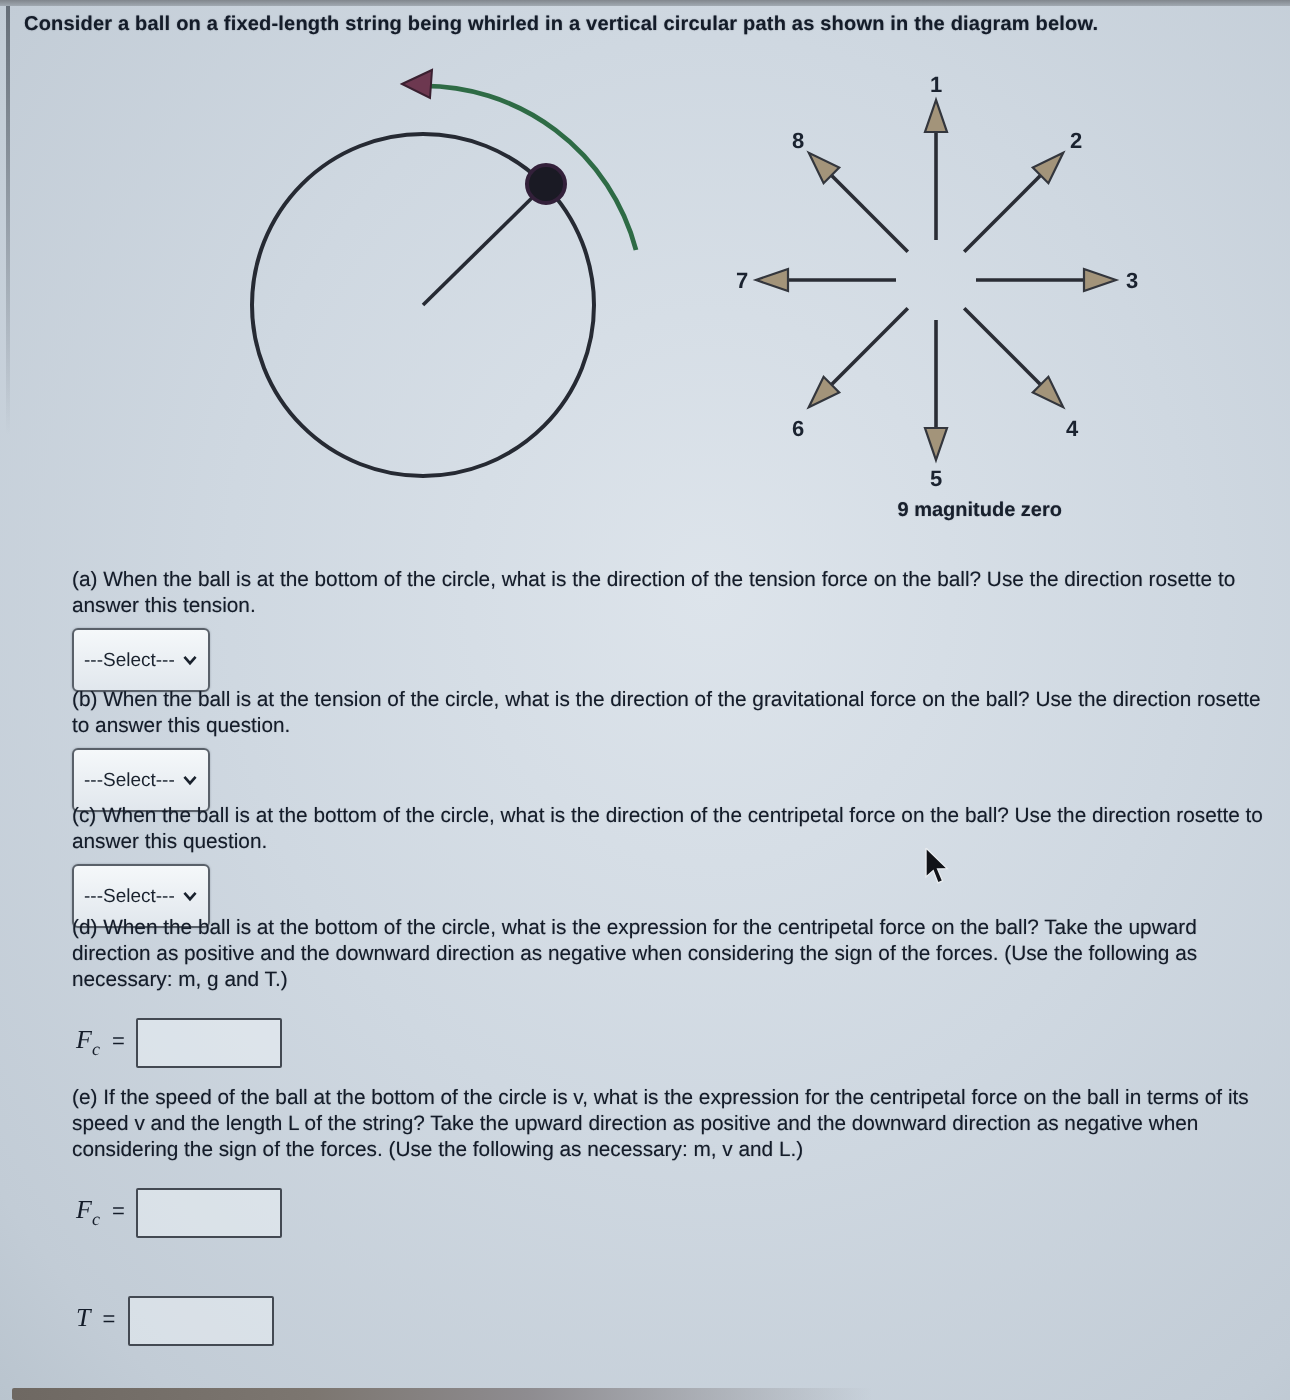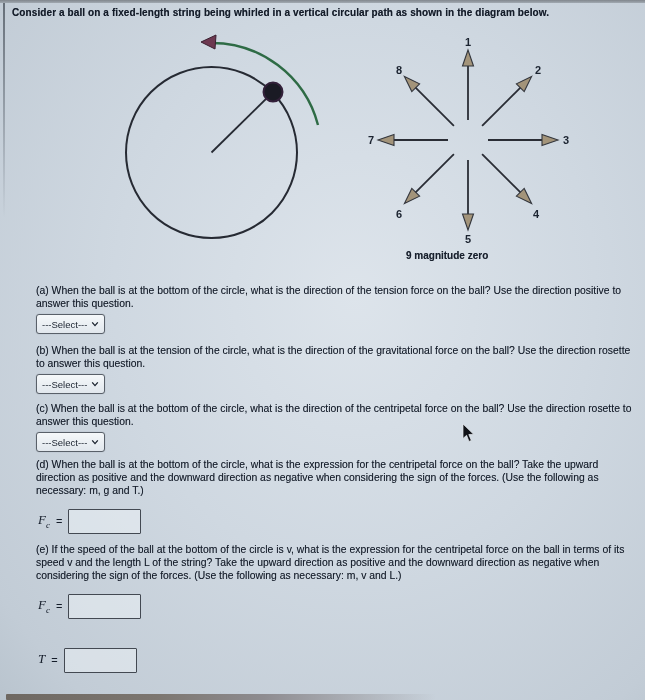--- a/index.html
+++ b/index.html
@@ -23,39 +23,39 @@
   }
   .title {
     position:absolute; left:12px; top:7px; width:620px;
     font-size:10px; font-weight:bold; letter-spacing:.1px;
     text-shadow:0 0 .6px rgba(20,28,41,.55);
   }
   .q { position:absolute; left:36px; width:600px; }
   .qtext { font-size:10.4px; line-height:13px; text-shadow:0 0 .5px rgba(20,28,41,.4); }
   .select-box {
     display:inline-flex; align-items:center; gap:4px;
-    margin-top:4px; height:20px; padding:0 5px;
+    margin-top:4px; height:32px; padding:0 5px;
     border:1px solid #596069; border-radius:3px;
     background:linear-gradient(#f5f8fa, #e1e7ed);
     font-size:9.5px; color:#1a222e; cursor:default;
     box-shadow:0 0 1px rgba(40,48,60,.35);
   }
   .chev { display:inline-block; width:8px; height:8px; }
   .ansrow { display:flex; align-items:center; gap:6px; margin-top:11px; margin-left:2px; height:26px; }
   .mvar { font-family:"Liberation Serif", serif; font-style:italic; font-size:13px; }
   .mvar sub { font-size:9px; font-style:italic; }
   .meq { font-size:11px; }
   .ansbox {
     width:73px; height:25px;
     border:1.4px solid #434952; border-radius:1px;
     background:rgba(246,250,252,.42);
     font-size:11px; padding:0 4px; color:#141c29; outline:none;
   }
   .rosette-caption {
-    position:absolute; left:406px; top:250px; width:125px; text-align:left;
+    position:absolute; left:406px; top:250px; width:125px; text-align:right;
     font-size:10px; font-weight:bold; color:#18202d;
     text-shadow:0 0 .5px rgba(20,28,41,.5);
   }
   .bottom-bar {
     position:absolute; left:6px; bottom:0; width:430px; height:6px; border-radius:1px;
     background:linear-gradient(90deg, #6e6862 0%, #7c7670 35%, #8e8c90 60%, rgba(168,176,184,0) 100%);
   }
   svg text { font-family:"Liberation Sans", sans-serif; }
 </style>
 </head>
@@ -105,21 +105,21 @@
       <text x="110" y="211">5</text>
       <text x="41" y="186">6</text>
       <text x="13" y="112">7</text>
       <text x="41" y="42">8</text>
     </g>
   </svg>
 
   <div class="rosette-caption">9 magnitude zero</div>
 
   <div class="q" style="top:284px;">
-    <div class="qtext">(a) When the ball is at the bottom of the circle, what is the direction of the tension force on the ball? Use the direction positive to answer this question.</div>
+    <div class="qtext">(a) When the ball is at the bottom of the circle, what is the direction of the tension force on the ball? Use the direction rosette to answer this tension.</div>
     <div class="select-box">
       <span>---Select---</span>
       <svg class="chev" viewBox="0 0 10 10">
           <polyline points="1.5,3 5,7 8.5,3" fill="none" stroke="#1a222e" stroke-width="1.6"></polyline>
         </svg>
     </div>
   </div>
 
   <div class="q" style="top:344px;">
     <div class="qtext">(b) When the ball is at the tension of the circle, what is the direction of the gravitational force on the ball? Use the direction rosette to answer this question.</div>

